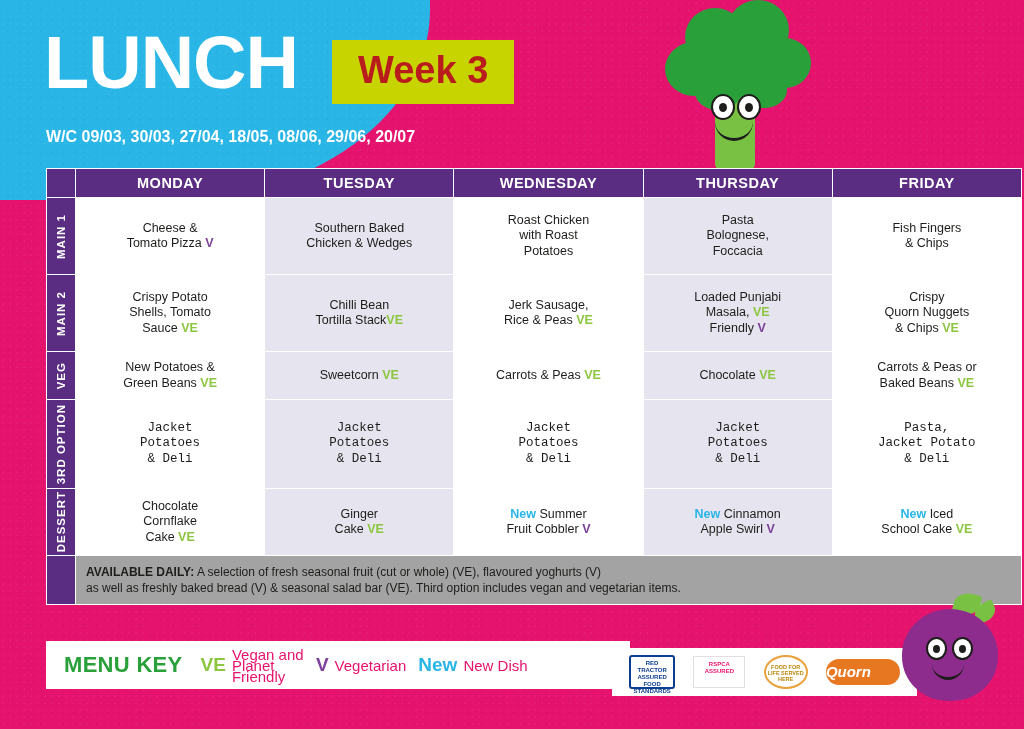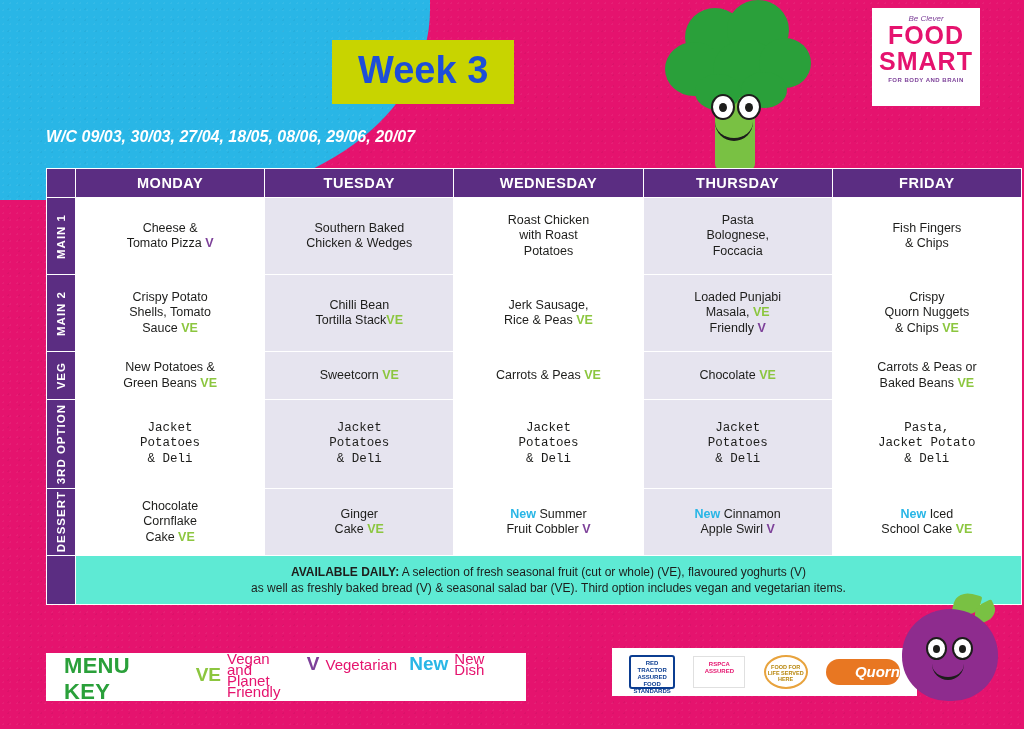--- a/index.html
+++ b/index.html
@@ -31,28 +31,28 @@
 
   
   .header{position:absolute;left:0;top:0;width:1024px;height:170px;}
   .lunch-title{
     position:absolute;left:44px;top:26px;
     font-size:74px;font-weight:bold;color:#ffffff;letter-spacing:-1px;
     line-height:74px;
   }
   .week-badge{
     position:absolute;left:332px;top:40px;
-    background:#c8d400;color:#1d4ed8;
+    background:#c8d400;color:#b91c1c;
     font-size:38px;font-weight:bold;
     padding:8px 26px 12px 26px;
     line-height:44px;
   }
   .wc-line{
     position:absolute;left:46px;top:128px;
-    color:#ffffff;font-size:16px;font-weight:bold;font-style:italic;
+    color:#ffffff;font-size:16px;font-weight:bold;
   }
 
   
   .broccoli{position:absolute;left:655px;top:0px;width:170px;height:175px;}
   .broccoli .stem{
     position:absolute;left:60px;top:80px;width:40px;height:90px;background:#79c143;border-radius:6px;
   }
   .broccoli .blob{position:absolute;border-radius:50%;background:#2aa03a;}
   .b1{left:30px;top:8px;width:60px;height:58px;}
   .b2{left:72px;top:0px;width:62px;height:60px;}
@@ -118,29 +118,29 @@
   .c-grey{background:#e6e4ef;}
   .ve{color:#8cc63f;font-weight:bold;}
   .v{color:#7d4199;font-weight:bold;}
   .new{color:#29b6e6;font-weight:bold;}
   tr.r-main1 td.cell{height:60px;}
   tr.r-main2 td.cell{height:60px;}
   tr.r-veg td.cell{height:28px;}
   tr.r-third td.cell{height:72px;font-family:Liberation Mono, monospace;}
   tr.r-dessert td.cell{height:50px;}
   .daily{
-    background:#5eead4;text-align:center;font-size:12px;color:#1d1d1b;
+    background:#a3a3a3;text-align:left;font-size:12px;color:#1d1d1b;
     padding:8px 10px;line-height:16px;
   }
   .daily b{font-weight:bold;}
 
   
   .keybar{
-    position:absolute;left:46px;bottom:28px;width:480px;height:48px;background:#ffffff;
-    display:flex;align-items:flex-start;
+    position:absolute;left:46px;bottom:40px;width:584px;height:48px;background:#ffffff;
+    display:flex;align-items:center;
   }
   .keybar .title{font-size:22px;font-weight:bold;color:#2aa03a;padding:0 18px;letter-spacing:.3px;}
   .keybar .item{display:flex;align-items:center;padding-right:12px;}
   .keybar .sym{font-size:19px;font-weight:bold;padding-right:6px;}
   .keybar .sym.ve{color:#8cc63f;}
   .keybar .sym.v{color:#7d4199;}
   .keybar .sym.nw{color:#29b6e6;}
   .keybar .desc{font-size:15px;font-weight:normal;color:#e5136e;line-height:11px;max-width:72px;}
 
   
@@ -149,30 +149,31 @@
     display:flex;align-items:center;justify-content:space-around;padding:0 8px;box-sizing:border-box;
   }
   .accred .badge{display:flex;align-items:center;justify-content:center;}
   .badge-redtractor{width:46px;height:34px;border:2px solid #0b3d91;border-radius:3px;background:#fff;
     font-size:6px;color:#0b3d91;text-align:center;font-weight:bold;line-height:7px;padding-top:3px;box-sizing:border-box;}
   .badge-rspca{width:52px;height:32px;background:#fff;border:1px solid #e0e0e0;font-size:6px;color:#e5136e;
     text-align:center;font-weight:bold;line-height:7px;padding-top:4px;box-sizing:border-box;}
   .badge-award{width:44px;height:34px;border-radius:50%;border:2px solid #e8a33d;background:#fff;
     font-size:5.5px;color:#b8860b;text-align:center;font-weight:bold;line-height:6px;padding-top:7px;box-sizing:border-box;}
   .badge-quorn{width:74px;height:26px;background:#e87722;border-radius:13px;color:#fff;
-    font-size:15px;font-weight:bold;text-align:right;line-height:26px;font-style:italic;}
+    font-size:15px;font-weight:bold;text-align:left;line-height:26px;font-style:italic;}
 </style>
 </head>
 <body>
 
 <div class="bg-cyan"></div>
 <div class="bg-cyan2"></div>
 <div class="bg-texture"></div>
 
 <div class="header">
+  <div class="lunch-title">LUNCH</div>
   <div class="week-badge">Week 3</div>
   <div class="wc-line">W/C 09/03, 30/03, 27/04, 18/05, 08/06, 29/06, 20/07</div>
 
   <div class="broccoli">
     <div class="stem"></div>
     <div class="blob b1"></div>
       <div class="blob b2"></div>
       <div class="blob b3"></div>
     <div class="blob b4"></div>
       <div class="blob b5"></div>
@@ -180,26 +181,20 @@
       <div class="blob b7"></div>
     <div class="eye l">
         <div class="pupil"></div>
       </div>
     <div class="eye r">
         <div class="pupil"></div>
       </div>
     <div class="smile"></div>
   </div>
 
-  <div class="logo">
-    <div class="l0">Be Clever</div>
-    <div class="l1">FOOD</div>
-    <div class="l2">SMART</div>
-    <div class="l3">FOR BODY AND BRAIN</div>
-  </div>
 </div>
 
 <div class="table-wrap">
   <table class="menu">
     <thead>
       <tr class="hdr">
         <th class="rowlabel"></th>
         <th>MONDAY</th>
         <th>TUESDAY</th>
         <th>WEDNESDAY</th>

